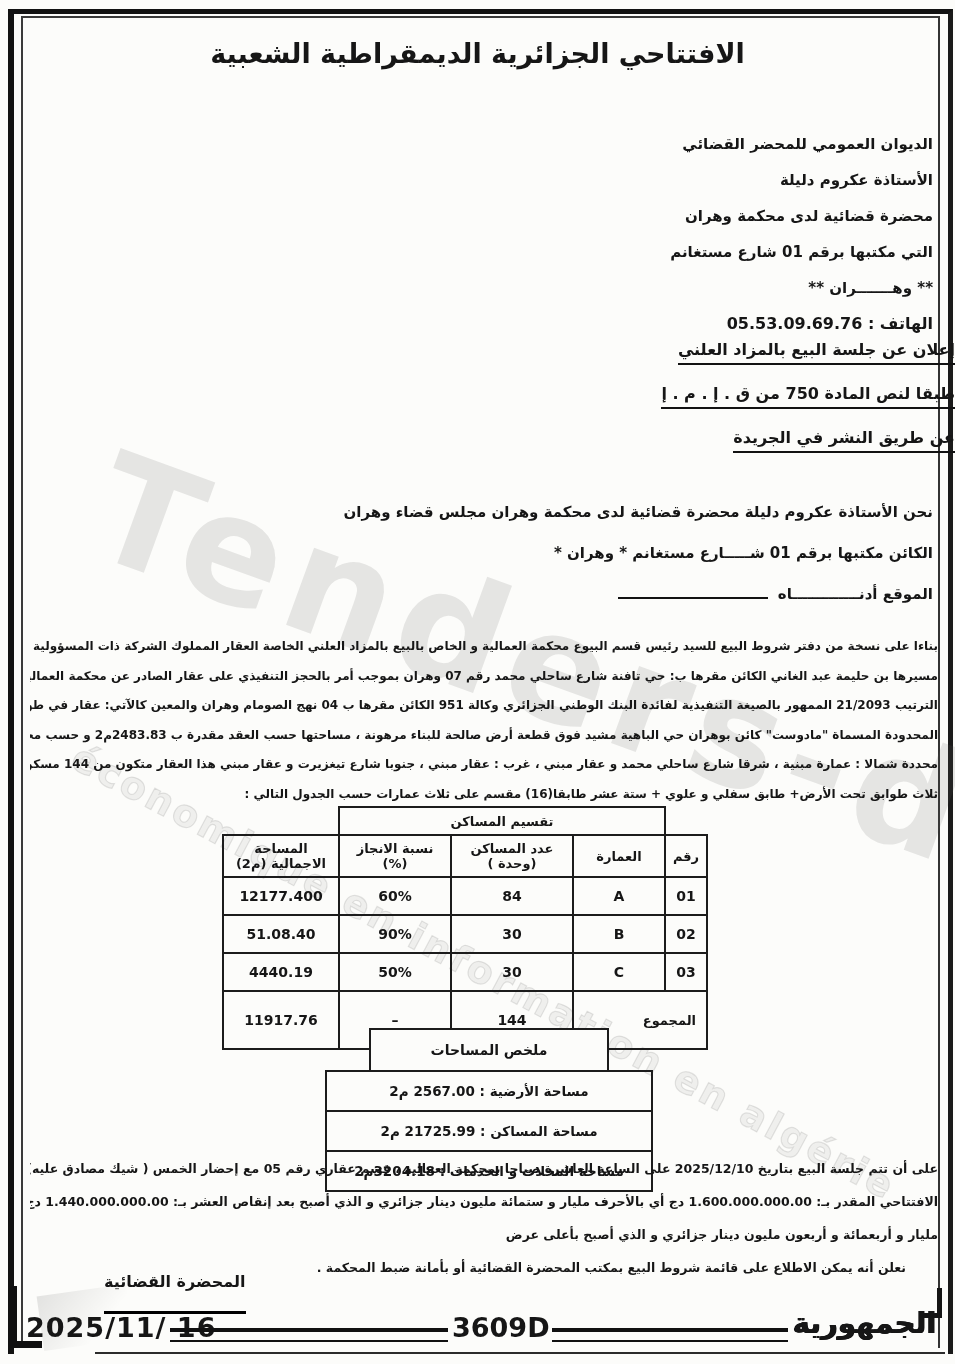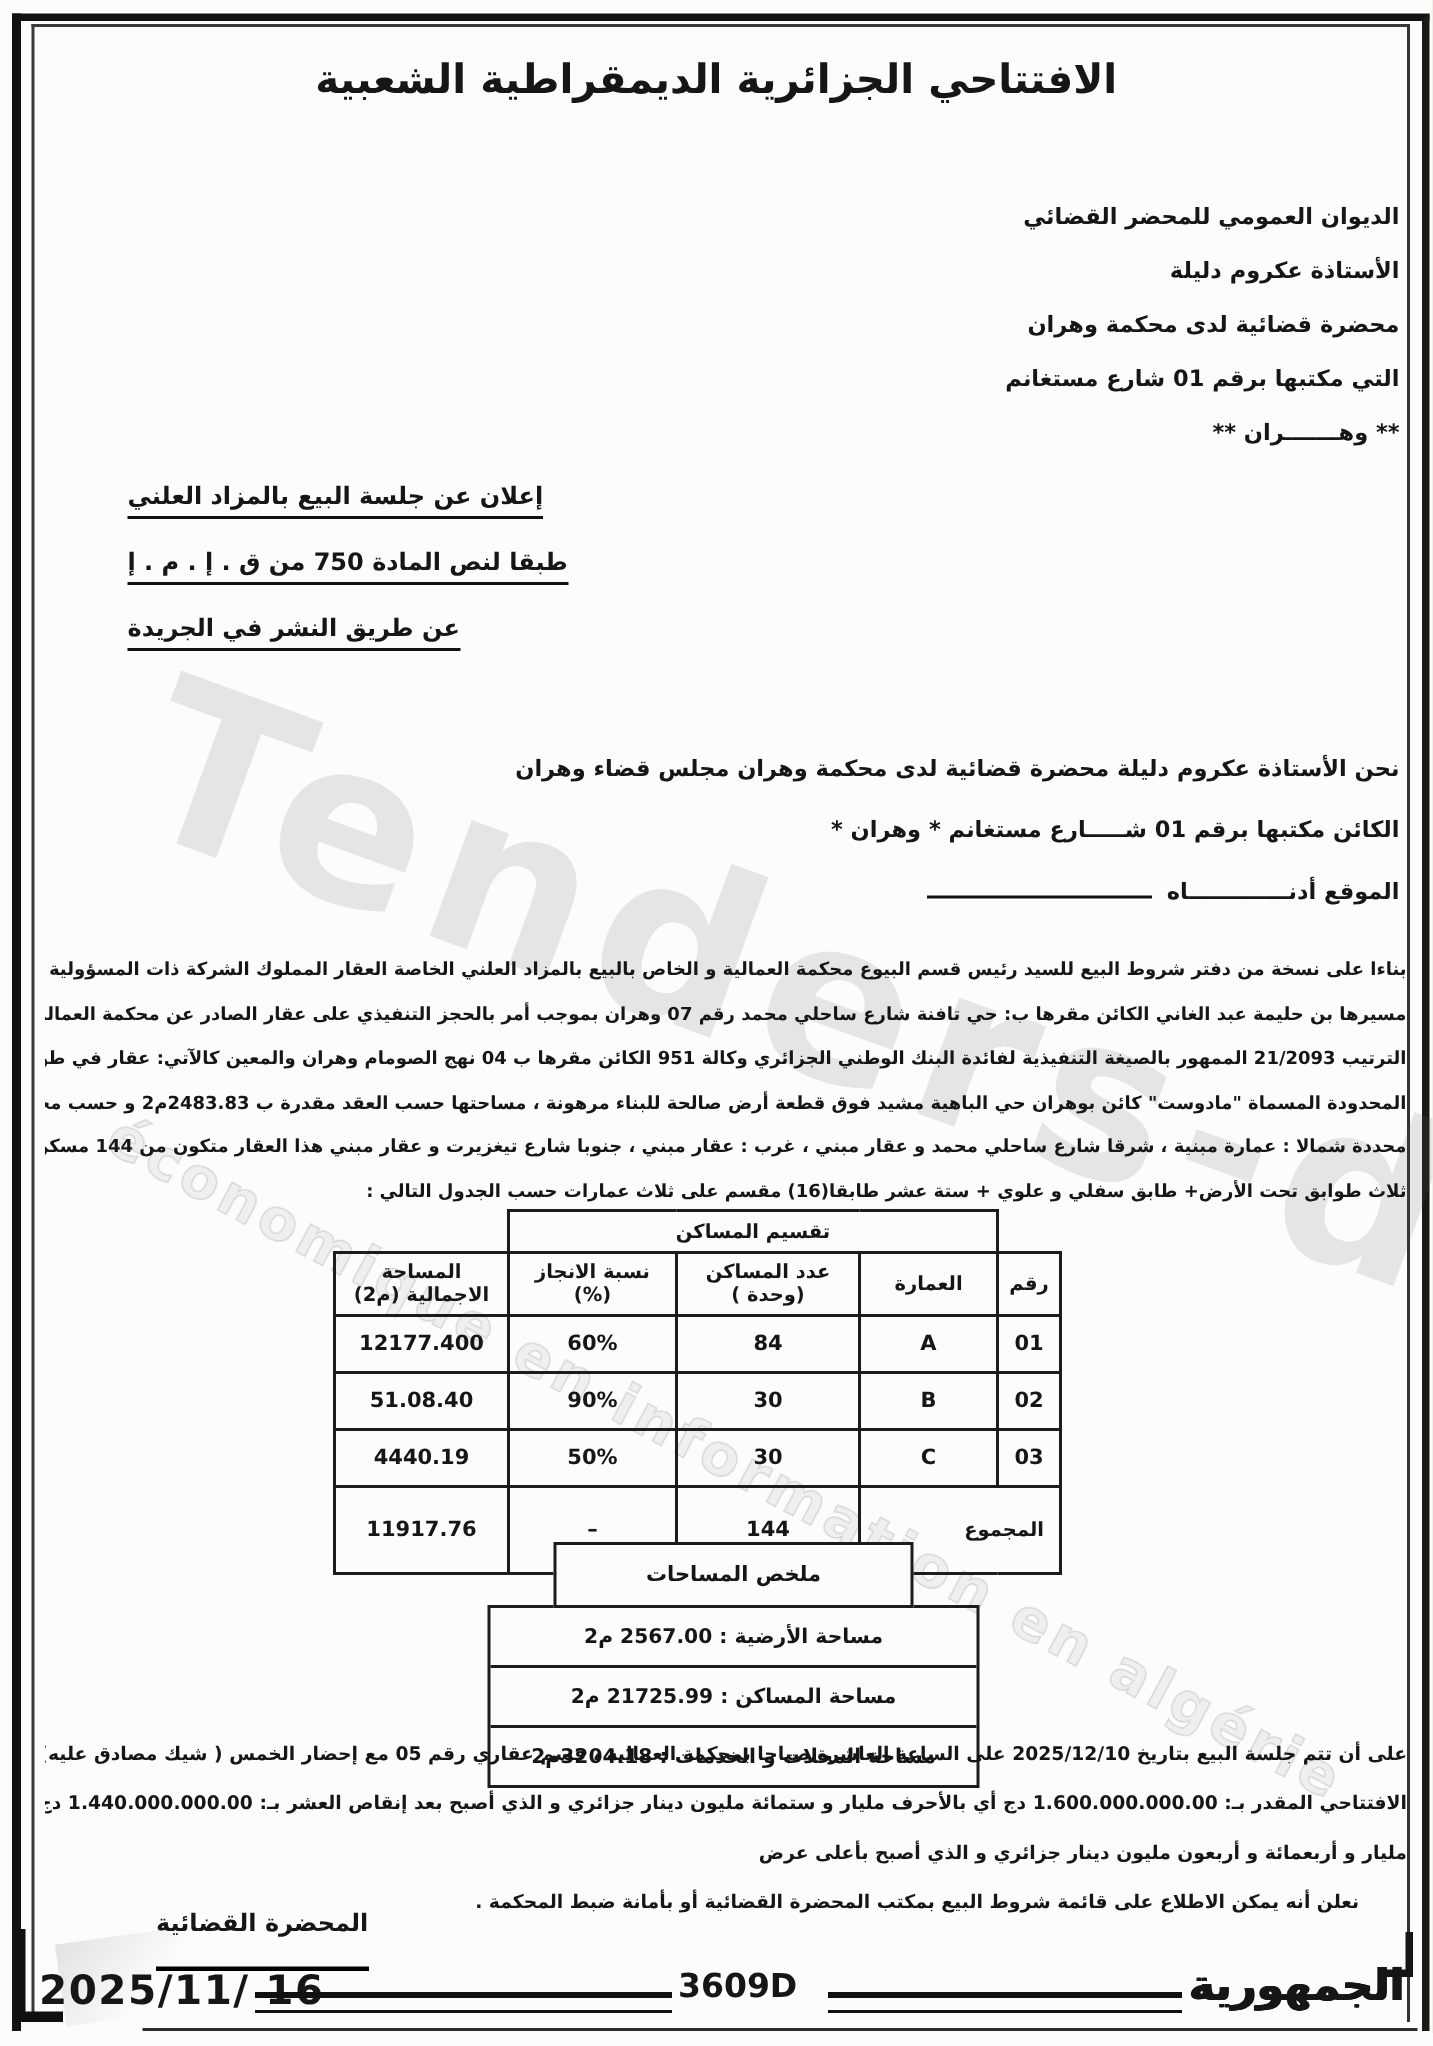--- a/index.html
+++ b/index.html
@@ -31,21 +31,21 @@
     transform:rotate(28deg);transform-origin:left top;white-space:nowrap;pointer-events:none;}
   .smudge{position:absolute;left:40px;top:1290px;width:90px;height:55px;
     background:linear-gradient(135deg,rgba(0,0,0,0.10),rgba(0,0,0,0) 70%);transform:rotate(-8deg);}
   
   .doc-title{position:absolute;left:0;top:38px;width:955px;text-align:center;
     font-size:27px;font-weight:bold;direction:rtl;}
   .office{position:absolute;right:22px;top:126px;text-align:right;direction:rtl;
     font-size:15px;font-weight:bold;}
   .office div{height:36px;line-height:36px;}
   .office .phone{font-size:16px;}
-  .headings{position:absolute;left:85px;top:321px;width:870px;text-align:left;direction:rtl;}
+  .headings{position:absolute;left:85px;top:340px;width:870px;text-align:right;direction:rtl;}
   .headings .h-row{height:44px;}
   .headings span{display:inline-block;border-bottom:2px solid #121212;padding-bottom:4px;
     font-size:16px;font-weight:bold;}
   .intro{position:absolute;right:22px;top:492px;text-align:right;direction:rtl;
     font-size:15px;font-weight:bold;}
   .intro div{height:41px;line-height:41px;}
   .sig-line{display:inline-block;width:150px;border-bottom:2.5px solid #121212;
     margin-right:10px;vertical-align:middle;height:6px;}
   .body-par{position:absolute;left:30px;top:632px;width:908px;direction:rtl;
     text-align:right;font-size:12px;font-weight:bold;overflow:hidden;}
@@ -72,21 +72,21 @@
     text-align:right;font-size:12.5px;font-weight:bold;overflow:hidden;}
   .closing div{height:33px;line-height:33px;white-space:nowrap;}
   .closing .indent{padding-left:0;padding-right:32px;}
   .signature{position:absolute;left:104px;top:1272px;font-size:16px;font-weight:bold;
     direction:rtl;border-bottom:3px solid #000000;padding-bottom:20px;}
   
   .f-date{position:absolute;left:26px;top:1312px;font-size:27px;font-weight:800;letter-spacing:1px;}
   .rule{position:absolute;height:8px;border-top:4px solid #111;border-bottom:2px solid #111;}
   .rule1{left:170px;top:1328px;width:278px;}
   .rule2{left:552px;top:1328px;width:236px;}
-  .f-ref{position:absolute;left:452px;top:1312px;font-size:22px;font-weight:800;}
+  .f-ref{position:absolute;left:452px;top:1312px;font-size:27px;font-weight:800;}
   .f-paper{position:absolute;left:792px;top:1306px;width:145px;text-align:center;
     font-size:29px;font-weight:900;direction:rtl;text-shadow:0.6px 0 #111, -0.6px 0 #111;}
 </style>
 </head>
 <body>
 
 <div class="page">
 
   <div class="frame-outer"></div>
   <div class="frame-inner"></div>
@@ -95,20 +95,21 @@
   <div class="wm-sub">économique en information en algérie</div>
 
   <div class="doc-title">الافتتاحي الجزائرية الديمقراطية الشعبية</div>
 
   <div class="office">
     <div>الديوان العمومي للمحضر القضائي</div>
     <div>الأستاذة عكروم دليلة</div>
     <div>محضرة قضائية لدى محكمة وهران</div>
     <div>التي مكتبها برقم 01 شارع مستغانم</div>
     <div>** وهـــــــران **</div>
+    <div class="phone">الهاتف : 05.53.09.69.76</div>
   </div>
 
   <div class="headings">
     <div class="h-row"><span>إعلان عن جلسة البيع بالمزاد العلني</span></div>
     <div class="h-row"><span>طبقا لنص المادة 750 من ق . إ . م . إ</span></div>
     <div class="h-row"><span>عن طريق النشر في الجريدة</span></div>
   </div>
 
   <div class="intro">
     <div>نحن الأستاذة عكروم دليلة محضرة قضائية لدى محكمة وهران مجلس قضاء وهران</div>

